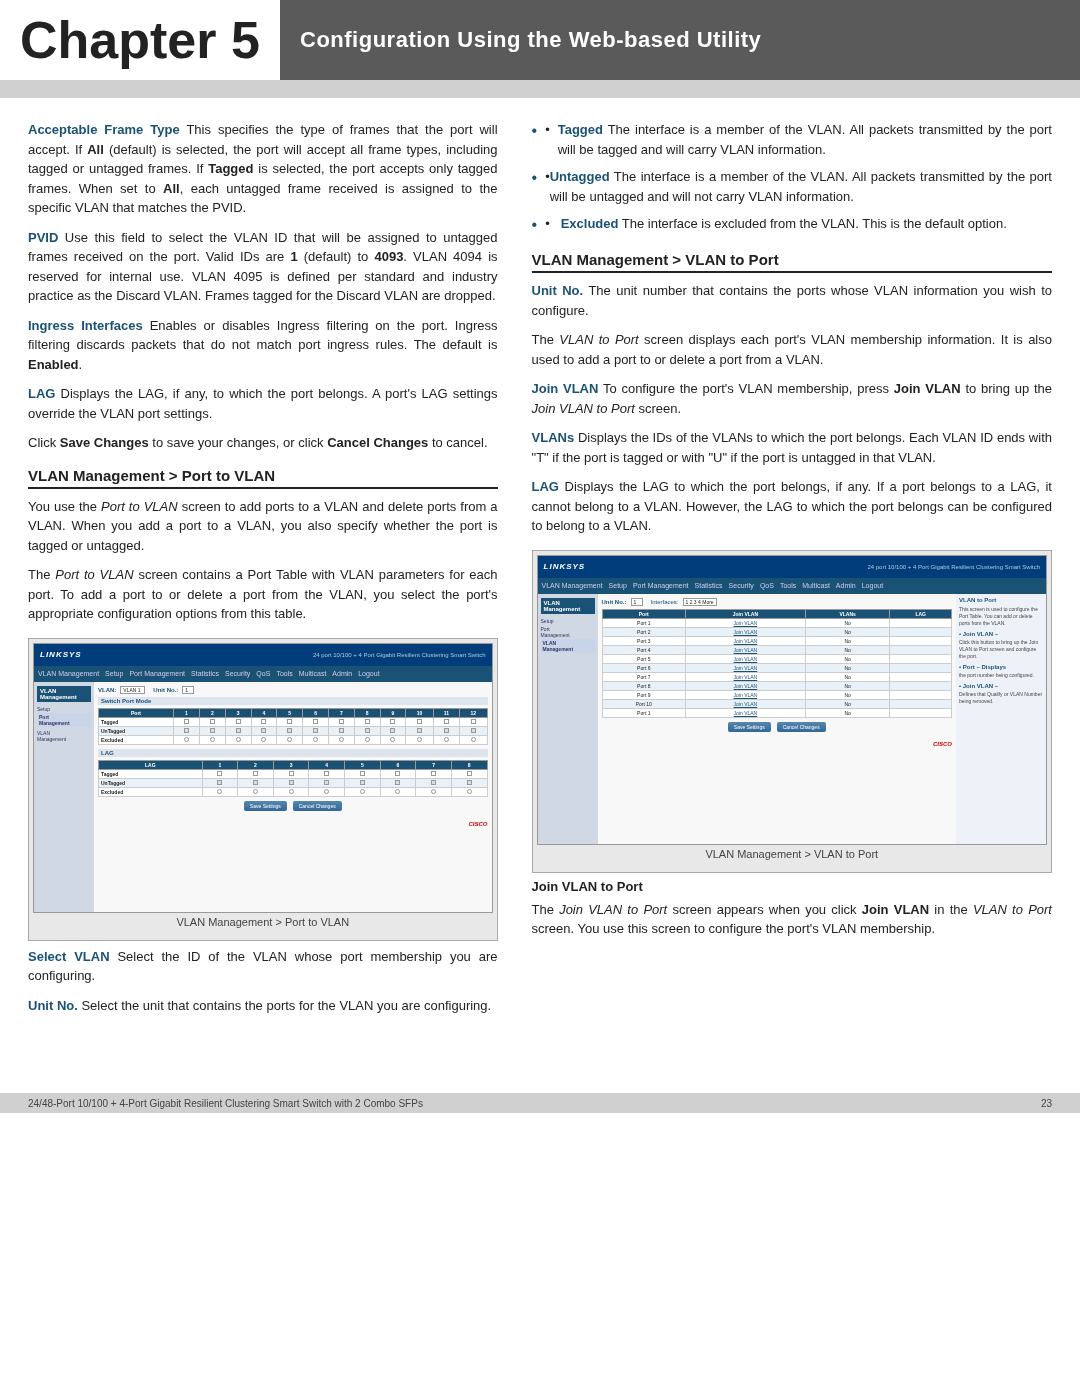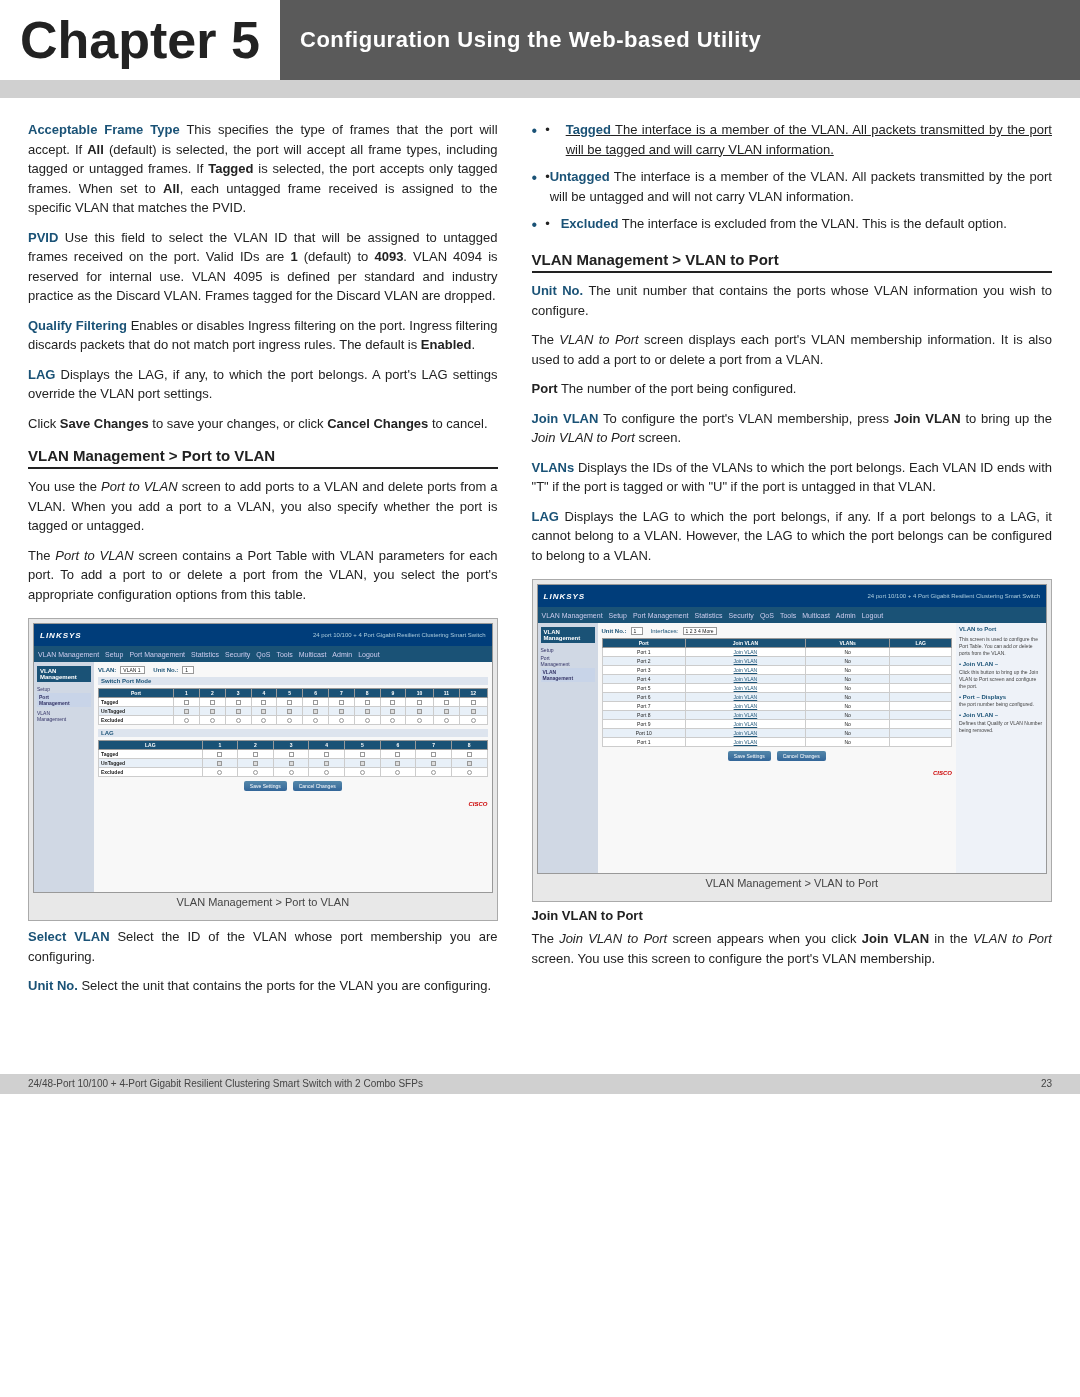--- a/index.html
+++ b/index.html
@@ -275,21 +275,21 @@
 
     <p>
       <span class="term-blue">Acceptable Frame Type</span><span>  This specifies the type of frames that the port will accept. If </span><span class="bold">All</span><span> (default) is selected, the port will accept all frame types, including tagged or untagged frames. If </span><span class="bold">Tagged</span><span> is selected, the port accepts only tagged frames. When set to </span><span class="bold">All</span><span>, each untagged frame received is assigned to the specific VLAN that matches the PVID.</span>
     </p>
 
     <p>
       <span class="term-blue">PVID</span><span>  Use this field to select the VLAN ID that will be assigned to untagged frames received on the port. Valid IDs are </span><span class="bold">1</span><span> (default) to </span><span class="bold">4093</span><span>. VLAN 4094 is reserved for internal use. VLAN 4095 is defined per standard and industry practice as the Discard VLAN. Frames tagged for the Discard VLAN are dropped.</span>
     </p>
 
     <p>
-      <span class="term-blue">Qualify Filtering</span><span>  Enables or disables Ingress filtering on the port. Ingress filtering discards packets that do not match port ingress rules. The default is </span><span class="bold">Enabled</span><span>.</span>
+      <span class="term-blue">Ingress Interfaces</span><span>  Enables or disables Ingress filtering on the port. Ingress filtering discards packets that do not match port ingress rules. The default is </span><span class="bold">Enabled</span><span>.</span>
     </p>
 
     <p>
       <span class="term-blue">LAG</span><span>  Displays the LAG, if any, to which the port belongs. A port's LAG settings override the VLAN port settings.</span>
     </p>
 
     <p>
       <span>Click </span><span class="bold">Save Changes</span><span> to save your changes, or click </span><span class="bold">Cancel Changes</span><span> to cancel.</span>
     </p>
 
@@ -598,21 +598,21 @@
     </p>
 
   </div>
 
   <div class="col-right">
 
 
     <ul class="bullet-list">
       <li>
         <span>•</span>
-        <span style="margin-left:16px;text-decoration:underline;">
+        <span style="margin-left:8px;">
           <span class="term-blue bold">Tagged</span><span>  The interface is a member of the VLAN. All packets transmitted by the port will be tagged and will carry VLAN information.</span>
         </span>
       </li>
       <li>
         <span>•</span>
         <span style="margin-left:0;">
           <span class="term-blue bold">Untagged</span><span>  The interface is a member of the VLAN. All packets transmitted by the port will be untagged and will not carry VLAN information.</span>
         </span>
       </li>
       <li>
@@ -626,23 +626,20 @@
     <h2 class="section-heading">VLAN Management &gt; VLAN to Port</h2>
 
     <p>
       <span class="term-blue">Unit No.</span><span>  The unit number that contains the ports whose VLAN information you wish to configure.</span>
     </p>
 
     <p>
       <span>The </span><span class="italic">VLAN to Port</span><span> screen displays each port's VLAN membership information. It is also used to add a port to or delete a port from a VLAN.</span>
     </p>
 
-    <p>
-      <span class="bold">Port</span><span>  The number of the port being configured.</span>
-    </p>
 
     <p>
       <span class="term-blue">Join VLAN</span><span>  To configure the port's VLAN membership, press </span><span class="bold">Join VLAN</span><span> to bring up the </span><span class="italic">Join VLAN to Port</span><span> screen.</span>
     </p>
 
     <p>
       <span class="term-blue">VLANs</span><span>  Displays the IDs of the VLANs to which the port belongs. Each VLAN ID ends with "T" if the port is tagged or with "U" if the port is untagged in that VLAN.</span>
     </p>
 
     <p>

